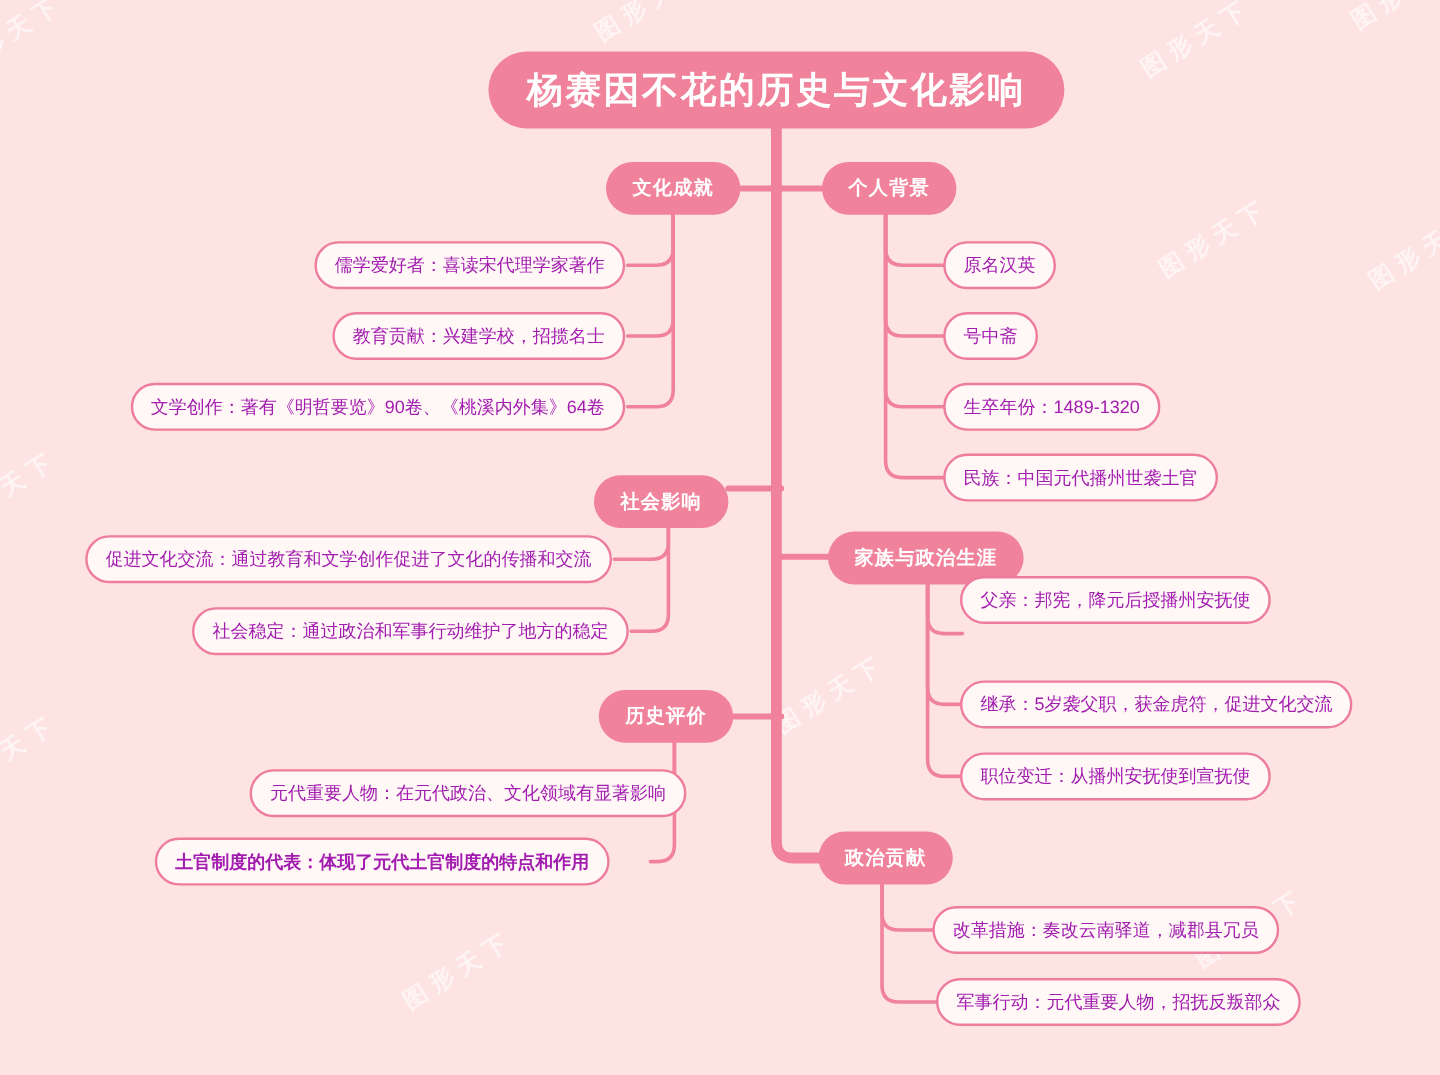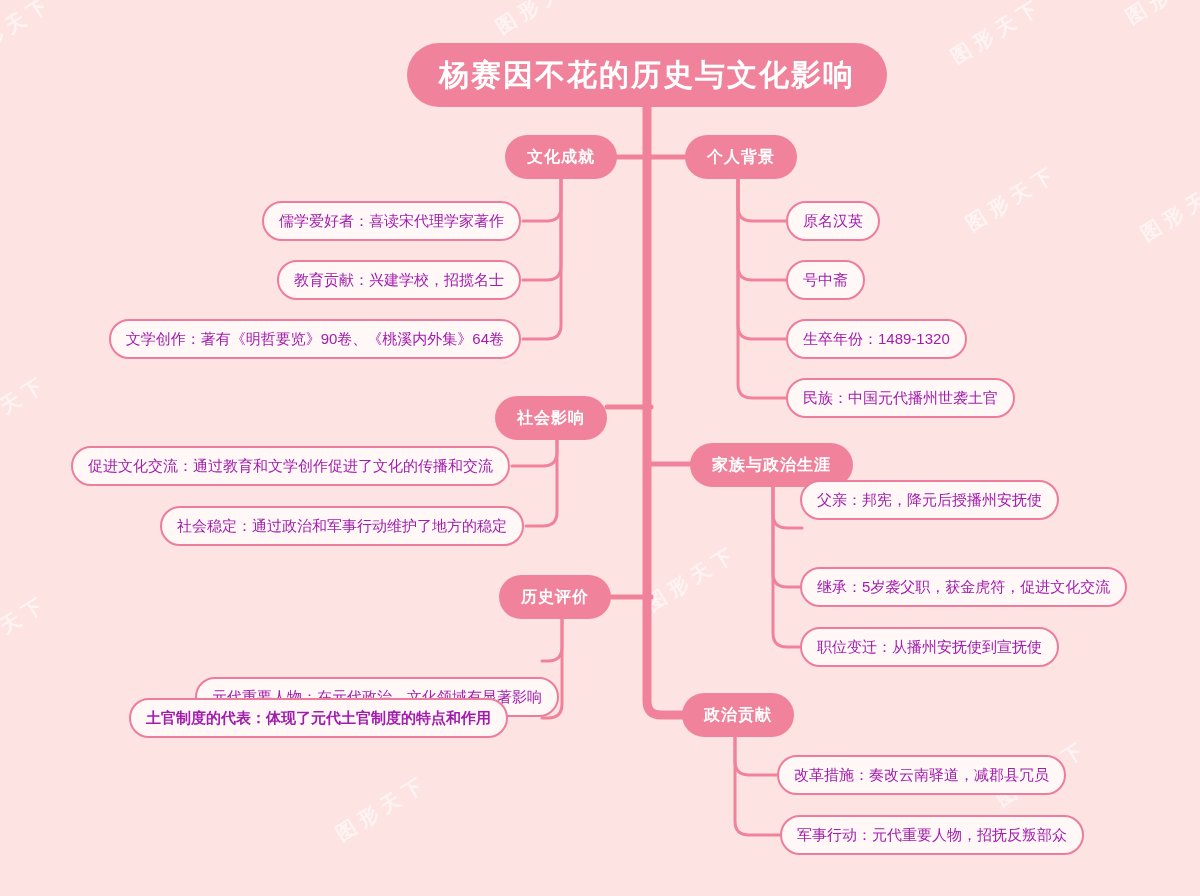--- a/index.html
+++ b/index.html
@@ -128,18 +128,18 @@
 <div class="node topic" style="right:593px; top:396px;">社会影响</div>
 <div class="node child" style="right:690px; top:446px;">促进文化交流：通过教育和文学创作促进了文化的传播和交流</div>
 <div class="node child" style="right:676px; top:506px;font-family:Liberation Mono, monospace;">社会稳定：通过政治和军事行动维护了地方的稳定</div>
 
 <div class="node topic" style="left:690px; top:443px;">家族与政治生涯</div>
 <div class="node child" style="left:800px; top:480px;">父亲：邦宪，降元后授播州安抚使</div>
 <div class="node child" style="left:800px; top:567px;">继承：5岁袭父职，获金虎符，促进文化交流</div>
 <div class="node child" style="left:800px; top:627px;">职位变迁：从播州安抚使到宣抚使</div>
 
 <div class="node topic" style="right:589px; top:575px;">历史评价</div>
-<div class="node child" style="right:641px; top:641px;margin-top:36px;">元代重要人物：在元代政治、文化领域有显著影响</div>
+<div class="node child" style="right:628px; top:641px;">元代重要人物：在元代政治、文化领域有显著影响</div>
 <div class="node child" style="right:692px; top:698px;font-weight:bold;">土官制度的代表：体现了元代土官制度的特点和作用</div>
 
 <div class="node topic" style="left:682px; top:693px;">政治贡献</div>
 <div class="node child" style="left:777px; top:755px;">改革措施：奏改云南驿道，减郡县冗员</div>
 <div class="node child" style="left:780px; top:815px;">军事行动：元代重要人物，招抚反叛部众</div>
 
 </body></html>

